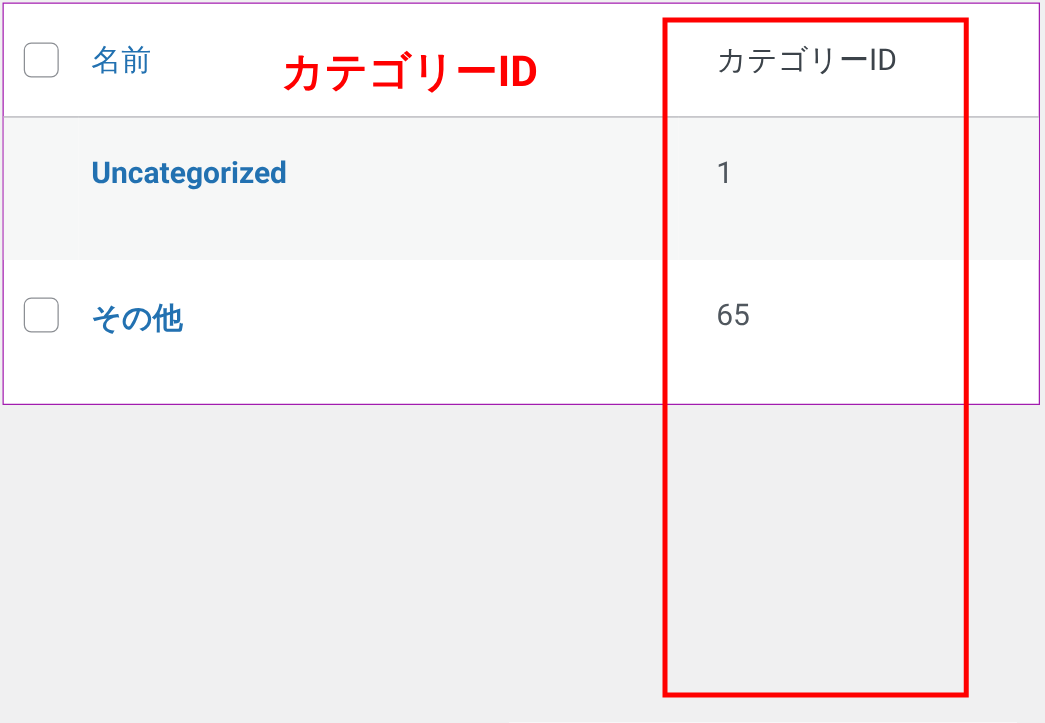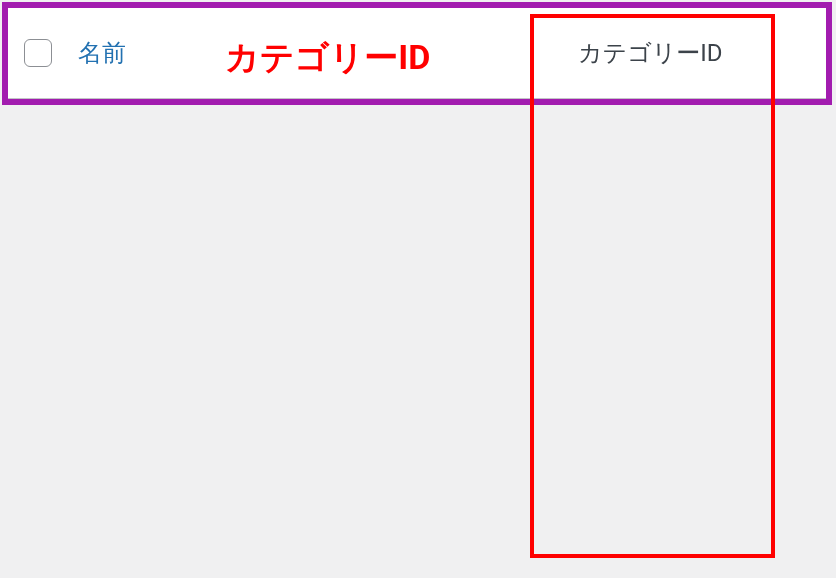--- a/index.html
+++ b/index.html
@@ -9,21 +9,21 @@
     }
     body {
       font-family: -apple-system, BlinkMacSystemFont, "Segoe UI", Roboto, "Helvetica Neue", Arial, sans-serif;
       background: #f0f0f1;
       width: 836px;
       height: 578px;
       position: relative;
     }
     .table-wrapper {
       background: #fff;
-      border: 6px solid #a21caf;
+      border: 1px solid #a21caf;
       margin: 2px;
       width: 830px;
     }
     table {
       width: 100%;
       border-collapse: collapse;
     }
     thead tr {
       border-bottom: 1px solid #c3c4c7;
     }
@@ -122,18 +122,28 @@
         <th class="col-cb">
           <span class="checkbox"></span>
         </th>
         <th class="col-name">
           <a href="#">名前</a>
         </th>
         <th class="col-id">カテゴリーID</th>
       </tr>
     </thead>
     <tbody>
+        <tr>
+          <td class="col-cb"></td>
+          <td class="col-name"><a href="#">Uncategorized</a></td>
+          <td class="col-id">1</td>
+        </tr>
+        <tr>
+          <td class="col-cb"><span class="checkbox"></span></td>
+          <td class="col-name"><a href="#">その他</a></td>
+          <td class="col-id">65</td>
+        </tr>
       </tbody>
   </table>
 </div>
 
 <div class="annotation-overlay">カテゴリーID</div>
 <div class="highlight-box"></div>
 
 </body></html>

